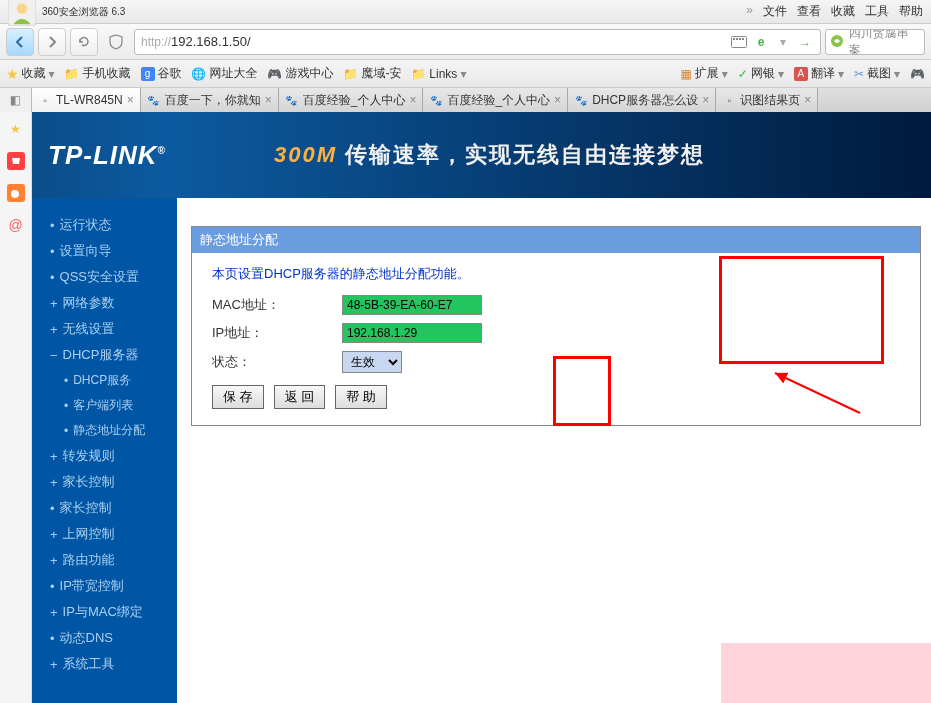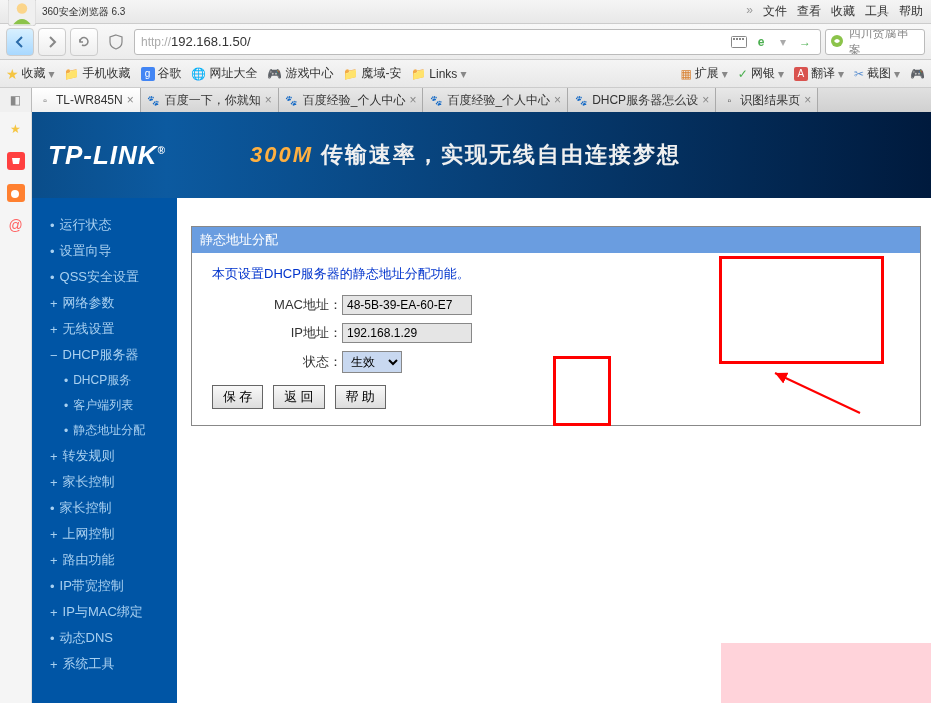--- a/index.html
+++ b/index.html
@@ -46,44 +46,44 @@
 
 .content-area { display: flex; height: calc(703px - 24px - 36px - 28px - 24px); position: relative; }
 .side-strip { width: 32px; background: #f5f5f5; border-right: 1px solid #ddd; display: flex; flex-direction: column; align-items: center; padding-top: 8px; gap: 14px; }
 .side-strip .sicon { width: 18px; height: 18px; display:flex; align-items:center; justify-content:center; }
 
 
 .router-frame { flex: 1; background: #fff; display: flex; flex-direction: column; }
 .router-header { height: 86px; background: linear-gradient(90deg, #0a4d8a 0%, #0c5aa0 15%, #001a3d 100%); display: flex; align-items: center; padding: 0 16px; }
 .tplink-logo { color: #fff; font-size: 26px; font-weight: 900; letter-spacing: 1px; font-style: italic; }
 .tplink-logo sup { font-size: 10px; }
-.router-slogan { margin-left: 84px; color: #ffa030; font-size: 22px; font-weight: bold; letter-spacing: 2px; }
+.router-slogan { margin-left: 108px; color: #ffa030; font-size: 22px; font-weight: bold; letter-spacing: 2px; }
 .router-slogan .m300 { color: #ffb040; font-style: italic; font-weight: 900; }
 .router-slogan .rest { color: #f0f0f0; }
 
 .router-body { flex: 1; display: flex; }
 .router-nav { width: 145px; background: #0055a5; padding: 14px 0; color: #a8d0f0; font-size: 13px; }
 .router-nav .item { padding: 4px 10px 4px 18px; cursor: pointer; display: flex; align-items: center; }
 .router-nav .item::before { content: "•"; margin-right: 5px; color: #a8d0f0; }
 .router-nav .item.plus::before { content: "+"; }
 .router-nav .item.minus::before { content: "−"; }
 .router-nav .sub { padding-left: 32px; font-size: 12px; }
 .router-nav .more { padding: 12px 10px 4px 18px; color: #a8d0f0; font-size: 12px; }
 
 .router-main { flex: 1; background: #fff; padding: 28px 10px 10px 14px; position: relative; }
 .panel { border: 1px solid #888; }
 .panel-title { background: #6a9de0; color: #fff; font-size: 13px; padding: 4px 8px; }
 .panel-body { padding: 12px 20px 16px; color: #333; font-size: 13px; }
 .panel-body .desc { color: #0033cc; margin-bottom: 12px; }
 .form-row { display: flex; align-items: center; margin: 8px 0; }
-.form-row label { width: 130px; text-align: right; }
-.form-row input, .form-row select { border: 1px solid #888; padding: 2px 4px; font-size: 12px; width: 130px; background:#e5e5e5; }
+.form-row label { width: 130px; }
+.form-row input, .form-row select { border: 1px solid #888; padding: 2px 4px; font-size: 12px; width: 140px; background:#22c55e; }
 .form-row select { width: 60px; background:#c8d8f0; }
 .btn-row { margin-top: 12px; display: flex; gap: 10px; }
-.btn-row button { padding: 2px 10px; font-size: 13px; border: 1px solid #666; background: linear-gradient(#f8f8f8,#ddd); cursor: pointer; font-family: Liberation Serif, serif; }
+.btn-row button { padding: 2px 10px; font-size: 13px; border: 1px solid #666; background: linear-gradient(#f8f8f8,#ddd); cursor: pointer; }
 
 
 .annot-box1 { position: absolute; border: 3px solid #ff0000; pointer-events: none; }
 .box-fields { left: 542px; top: 58px; width: 165px; height: 108px; }
 .box-save { left: 376px; top: 158px; width: 58px; height: 70px; }
 .annot-arrow { position: absolute; left: 588px; top: 170px; pointer-events: none; }
 .annot-text { position: absolute; left: 600px; top: 209px; color: #ff0000; font-size: 14px; }
 .pink-box { position:absolute; right:0; bottom:0; width:210px; height:60px; background:#ffc0cb; opacity:0.7; }
 </style>
 </head>

